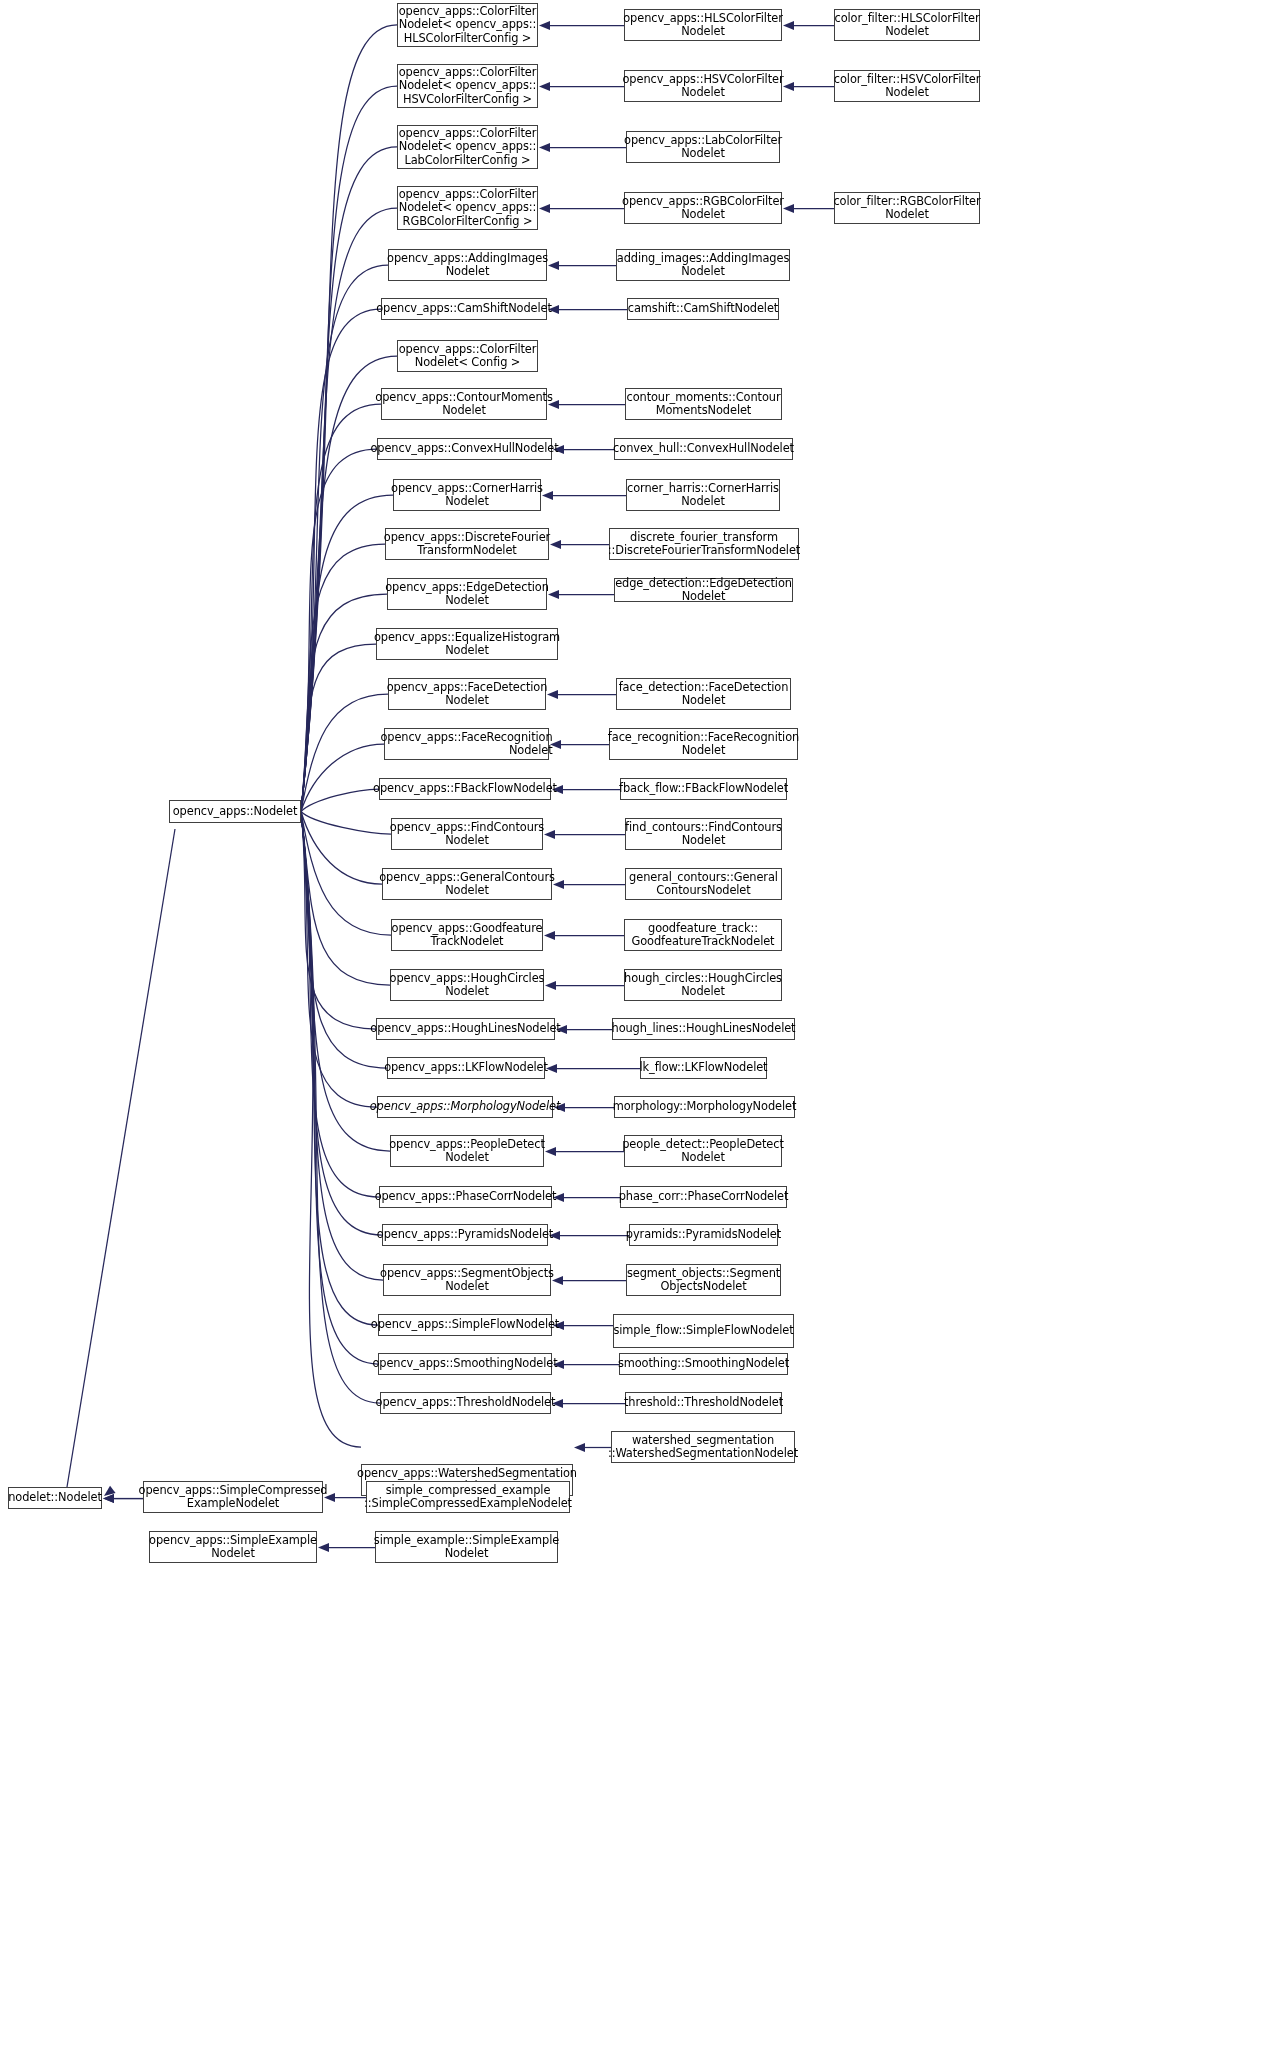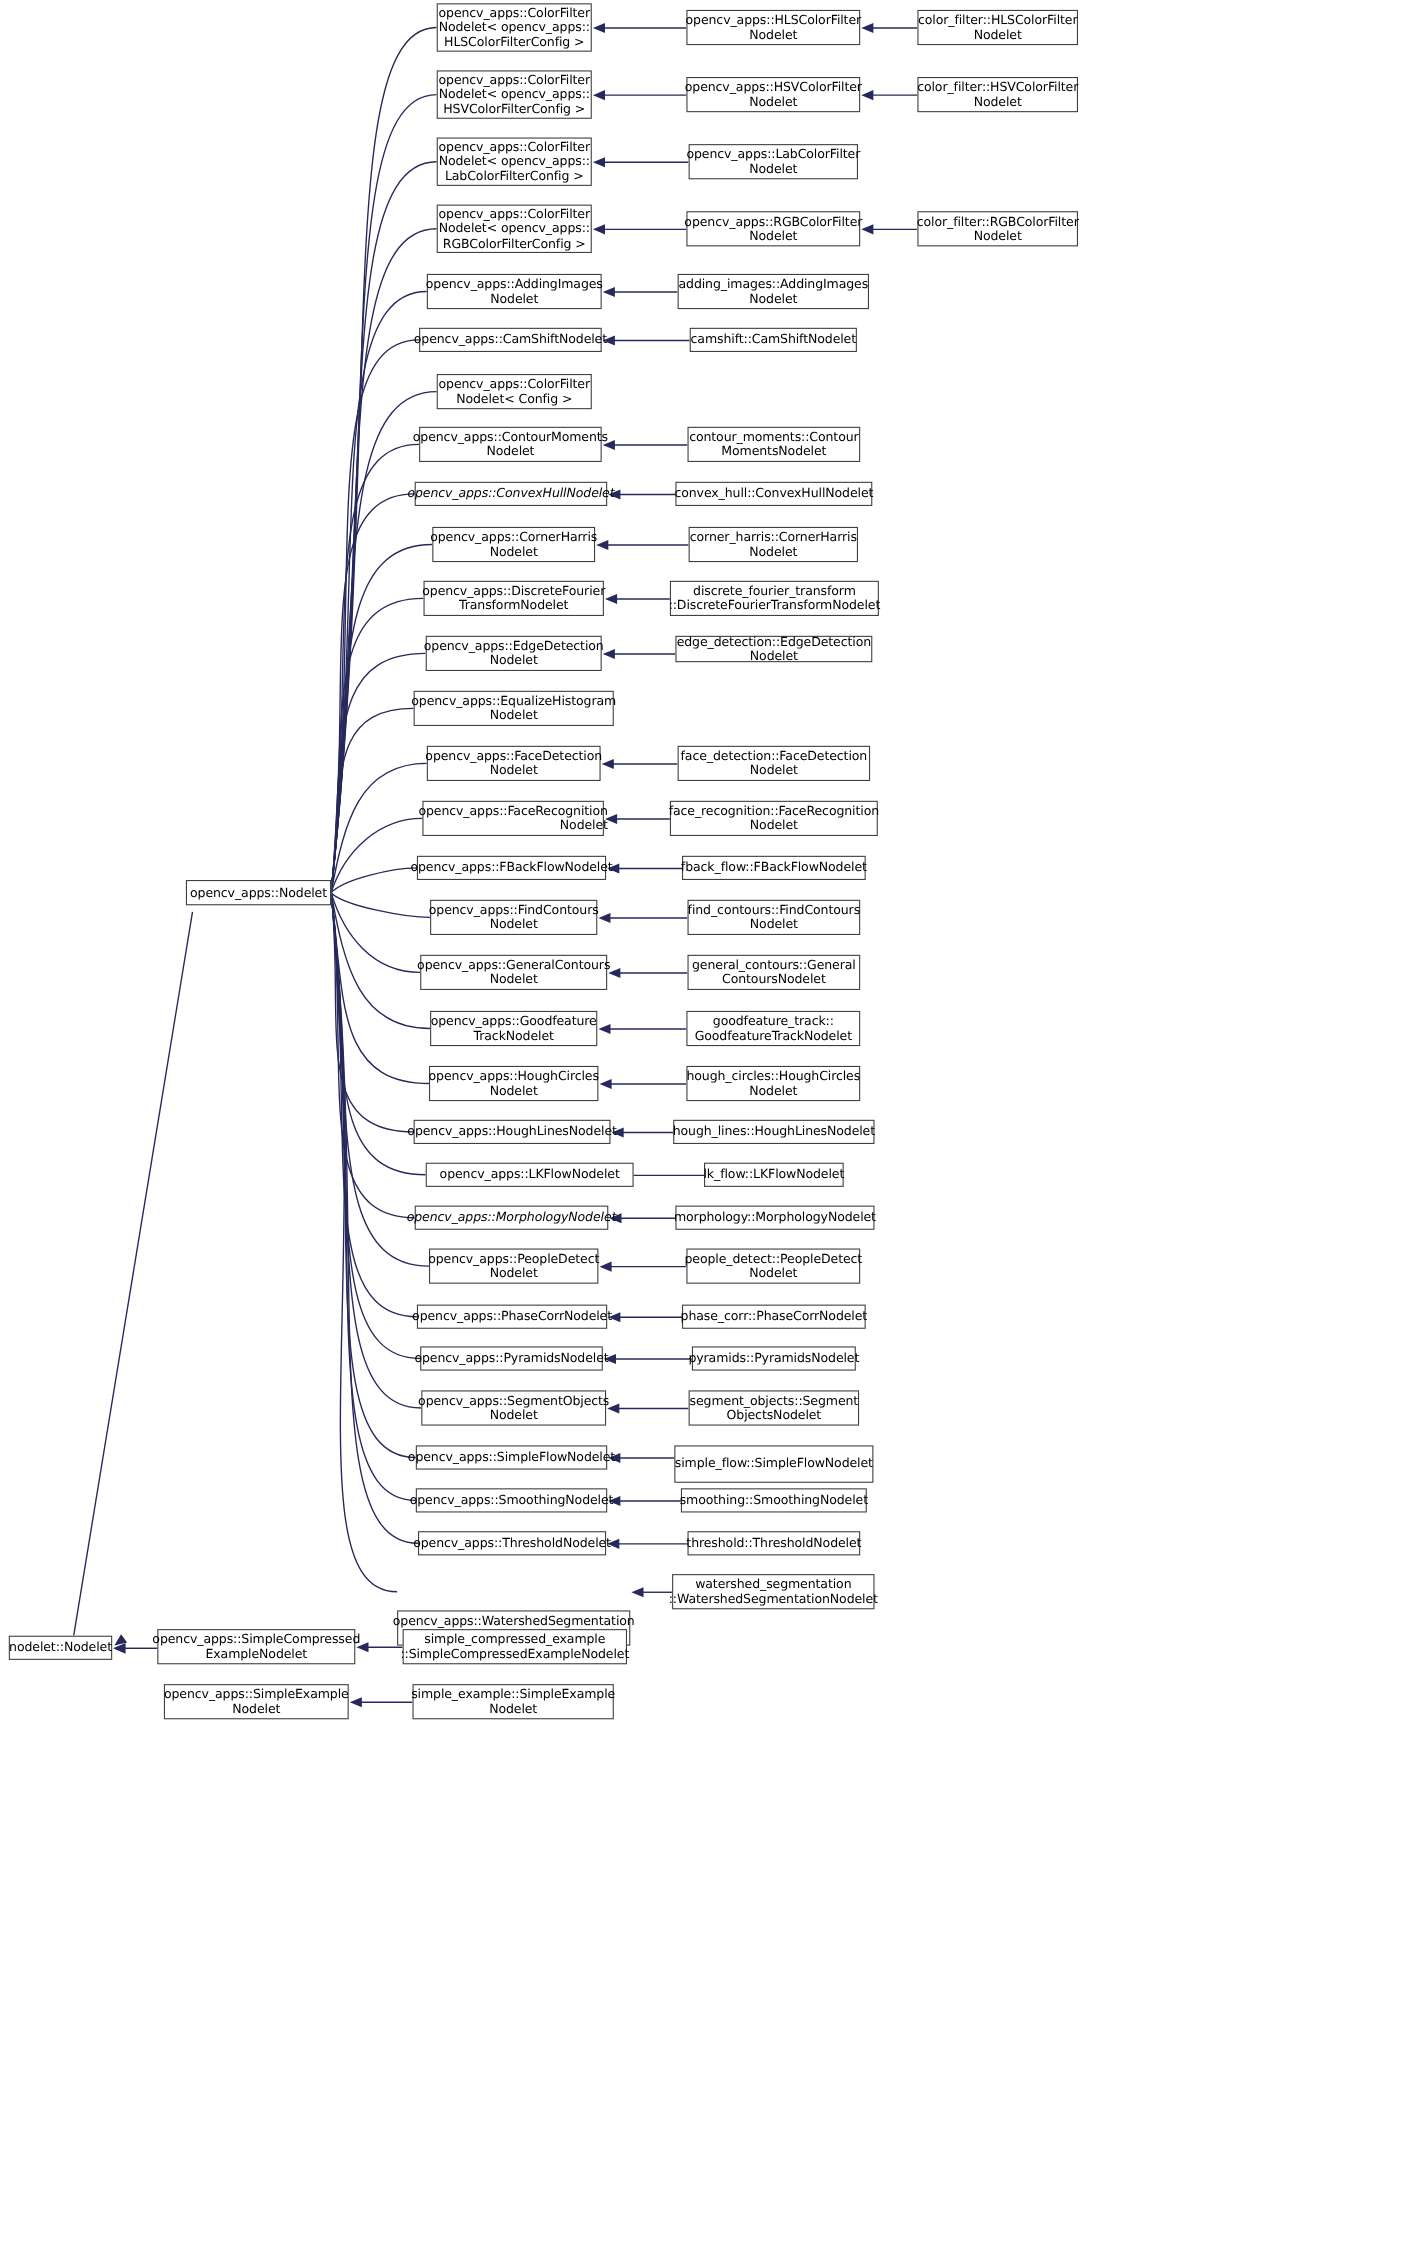--- a/index.html
+++ b/index.html
@@ -166,21 +166,21 @@
       <div class="node" style="left: 397px; top: 186px; width: 141px; height: 44px;"><span>opencv_apps::ColorFilter
 Nodelet&lt; opencv_apps::
 RGBColorFilterConfig &gt;</span></div>
       <div class="node" style="left: 388px; top: 249px; width: 159px; height: 32px;"><span>opencv_apps::AddingImages
 Nodelet</span></div>
       <div class="node" style="left: 381px; top: 298px; width: 166px; height: 22px;"><span>opencv_apps::CamShiftNodelet</span></div>
       <div class="node" style="left: 397px; top: 340px; width: 141px; height: 32px;"><span>opencv_apps::ColorFilter
 Nodelet&lt; Config &gt;</span></div>
       <div class="node" style="left: 381px; top: 388px; width: 166px; height: 32px; justify-content: center;"><span>opencv_apps::ContourMoments
 Nodelet</span></div>
-      <div class="node" style="left: 377px; top: 438px; width: 175px; height: 22px; font-style: italic;"><span>opencv_apps::ConvexHullNodelet</span></div>
+      <div class="node" style="left: 377px; top: 438px; width: 175px; height: 22px;"><span>opencv_apps::ConvexHullNodelet</span></div>
       <div class="node" style="left: 393px; top: 479px; width: 148px; height: 32px;"><span>opencv_apps::CornerHarris
 Nodelet</span></div>
       <div class="node" style="left: 385px; top: 528px; width: 164px; height: 32px;"><span>opencv_apps::DiscreteFourier
 TransformNodelet</span></div>
       <div class="node" style="left: 387px; top: 578px; width: 160px; height: 32px;"><span>opencv_apps::EdgeDetection
 Nodelet</span></div>
       <div class="node" style="left: 376px; top: 628px; width: 182px; height: 32px;"><span>opencv_apps::EqualizeHistogram
 Nodelet</span></div>
       <div class="node" style="left: 388px; top: 678px; width: 158px; height: 32px;"><span>opencv_apps::FaceDetection
 Nodelet</span></div>
@@ -189,21 +189,21 @@
       <div class="node" style="left: 379px; top: 778px; width: 172px; height: 22px;"><span>opencv_apps::FBackFlowNodelet</span></div>
       <div class="node" style="left: 391px; top: 818px; width: 152px; height: 32px;"><span>opencv_apps::FindContours
 Nodelet</span></div>
       <div class="node" style="left: 382px; top: 868px; width: 170px; height: 32px;"><span>opencv_apps::GeneralContours
 Nodelet</span></div>
       <div class="node" style="left: 391px; top: 919px; width: 152px; height: 32px;"><span>opencv_apps::Goodfeature
 TrackNodelet</span></div>
       <div class="node" style="left: 390px; top: 969px; width: 154px; height: 32px;"><span>opencv_apps::HoughCircles
 Nodelet</span></div>
       <div class="node" style="left: 376px; top: 1018px; width: 179px; height: 22px;"><span>opencv_apps::HoughLinesNodelet</span></div>
-      <div class="node" style="left: 387px; top: 1057px; width: 189px; height: 22px;"><span>opencv_apps::LKFlowNodelet</span></div>
+      <div class="node" style="left: 387px; top: 1057px; width: 158px; height: 22px;"><span>opencv_apps::LKFlowNodelet</span></div>
       <div class="node" style="left: 377px; top: 1096px; width: 176px; height: 22px; font-style: italic;"><span>opencv_apps::MorphologyNodelet</span></div>
       <div class="node" style="left: 390px; top: 1135px; width: 154px; height: 32px;"><span>opencv_apps::PeopleDetect
 Nodelet</span></div>
       <div class="node" style="left: 379px; top: 1186px; width: 173px; height: 22px;"><span>opencv_apps::PhaseCorrNodelet</span></div>
       <div class="node" style="left: 382px; top: 1224px; width: 166px; height: 22px;"><span>opencv_apps::PyramidsNodelet</span></div>
       <div class="node" style="left: 383px; top: 1264px; width: 168px; height: 32px;"><span>opencv_apps::SegmentObjects
 Nodelet</span></div>
       <div class="node" style="left: 378px; top: 1314px; width: 174px; height: 22px;"><span>opencv_apps::SimpleFlowNodelet</span></div>
       <div class="node" style="left: 378px; top: 1353px; width: 174px; height: 22px;"><span>opencv_apps::SmoothingNodelet</span></div>
       <div class="node" style="left: 380px; top: 1392px; width: 171px; height: 22px;"><span>opencv_apps::ThresholdNodelet</span></div>

